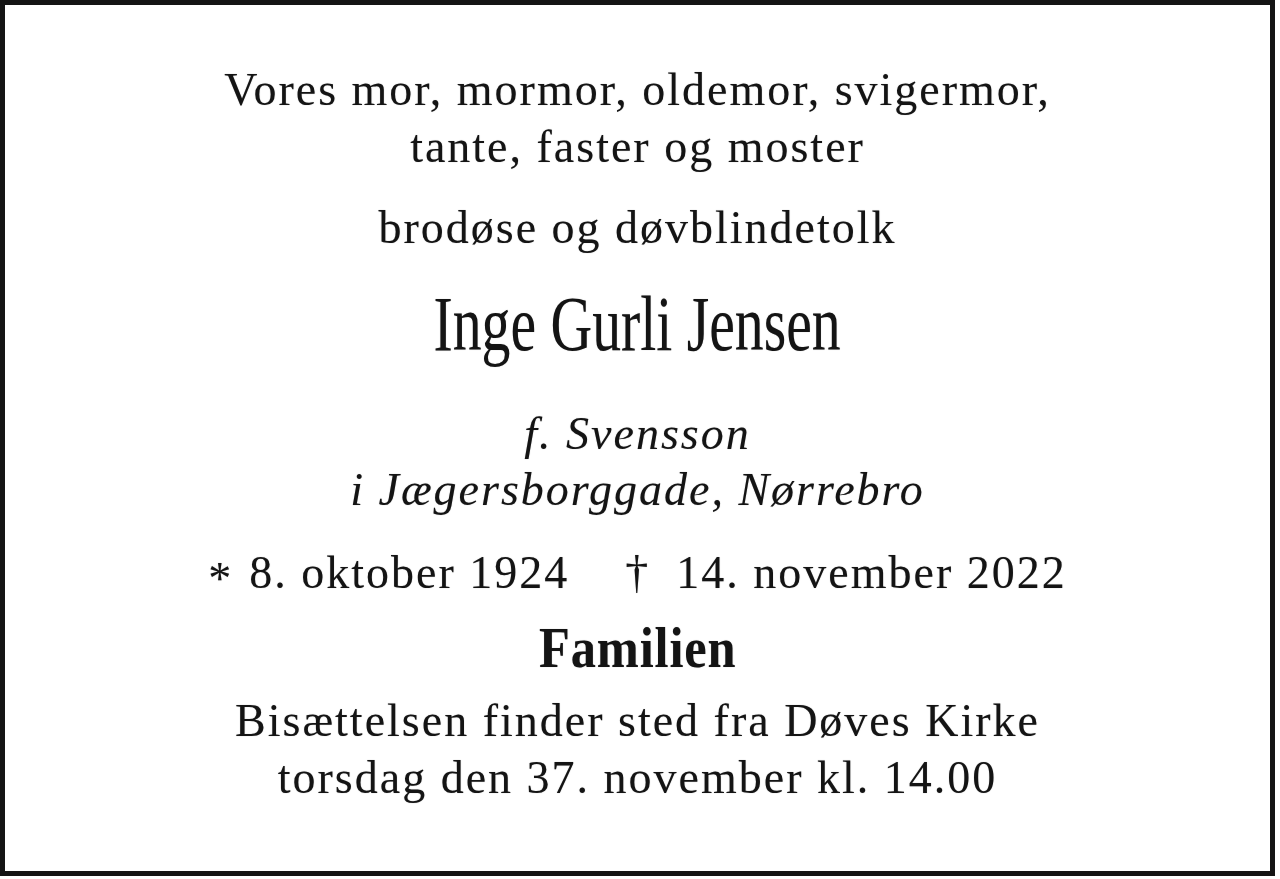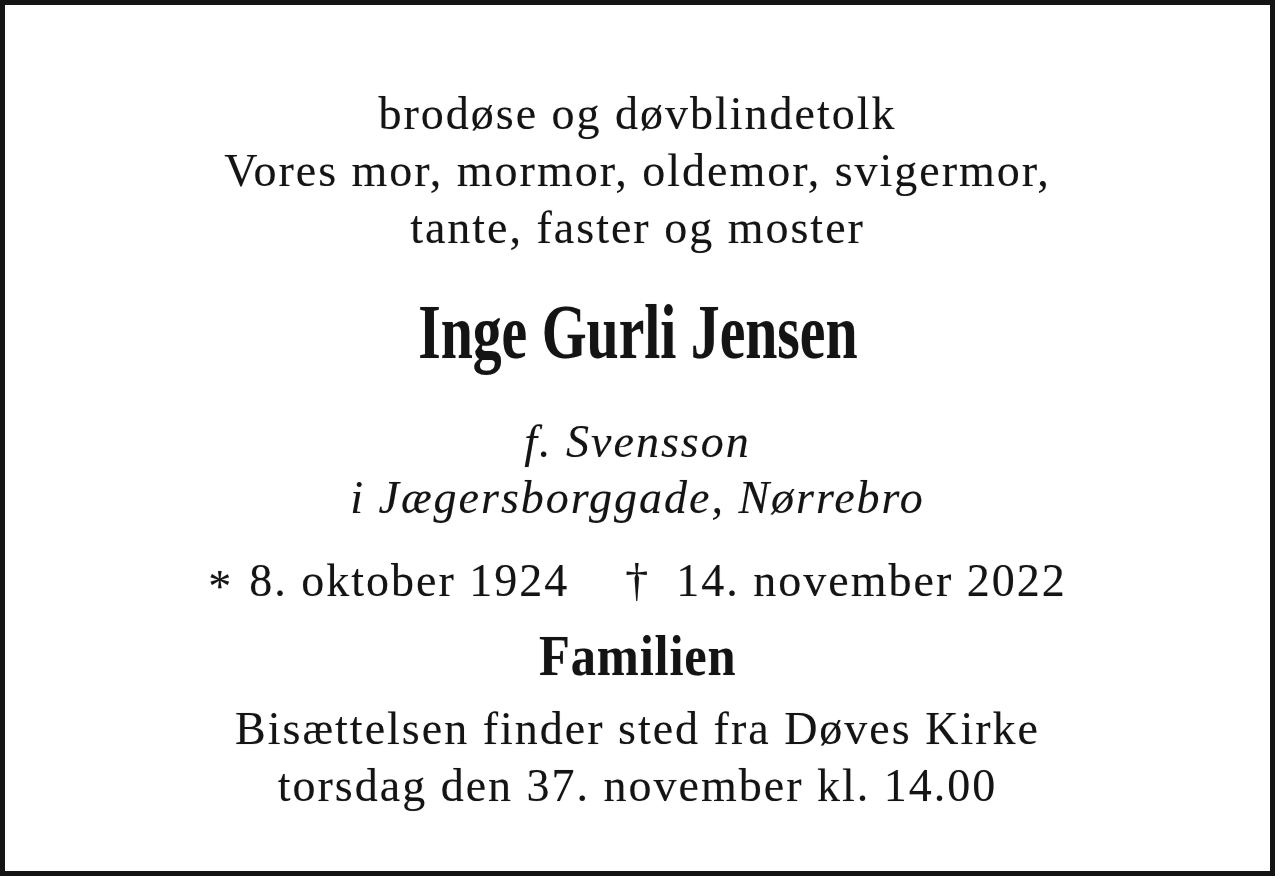--- a/index.html
+++ b/index.html
@@ -31,24 +31,24 @@
   }
   .body-text {
     font-size: 46px;
     line-height: 57px;
     letter-spacing: 2px;
     margin: 0;
   }
   .relations-block { margin: 0; }
   .descriptor-block { margin-top: 24px; }
   .name-block {
-    margin-top: 34px;
+    margin-top: 26px;
     line-height: 84px;
     font-size: 78px;
-    font-weight: bold;
+    font-weight: normal;
     letter-spacing: 0;
   }
   .name-block .condensed {
     display: inline-block;
     transform: scaleX(0.74);
     transform-origin: center;
     white-space: nowrap;
   }
   .maiden-block { margin-top: 40px; line-height: 56px; font-style: italic; }
   .dates-block {
@@ -84,26 +84,26 @@
     white-space: nowrap;
   }
   .ceremony-block { margin-top: 13px; }
 </style>
 </head>
 <body>
 
 <div class="frame-card">
   <div class="notice">
 
-    <p class="body-text descriptor-block">brodøse og døvblindetolk</p>
-
     <p class="body-text relations-block">
       <span>Vores mor, mormor, oldemor, svigermor,</span><br>
       <span>tante, faster og moster</span>
     </p>
+
+    <p class="body-text descriptor-block">brodøse og døvblindetolk</p>
 
     <div class="name-block">
       <span class="condensed">Inge Gurli Jensen</span>
     </div>
 
     <p class="body-text maiden-block">
       <span>f. Svensson</span><br>
       <span>i Jægersborggade, Nørrebro</span>
     </p>
 

